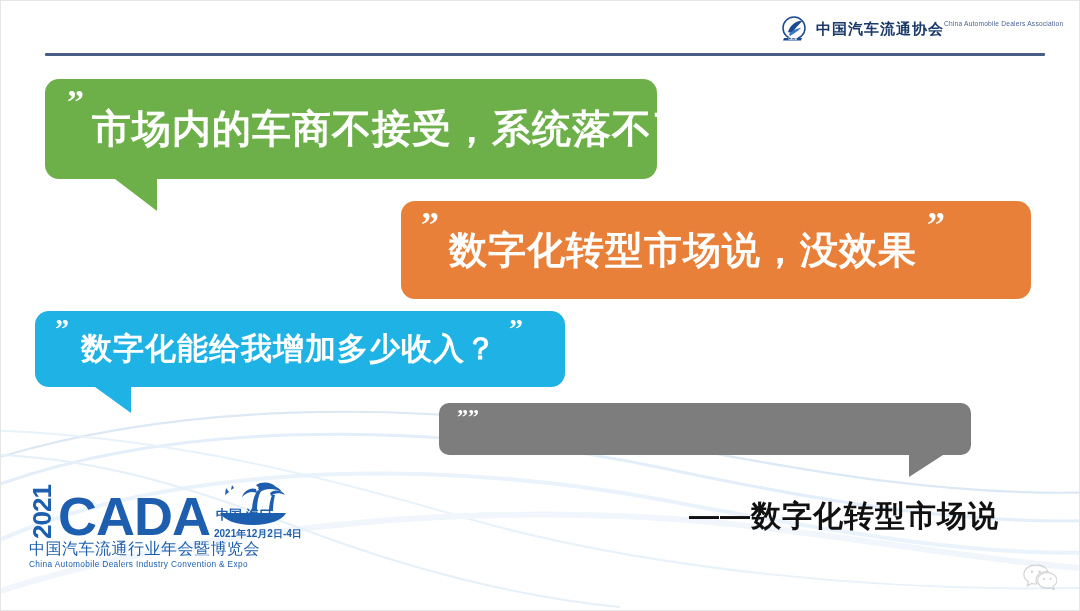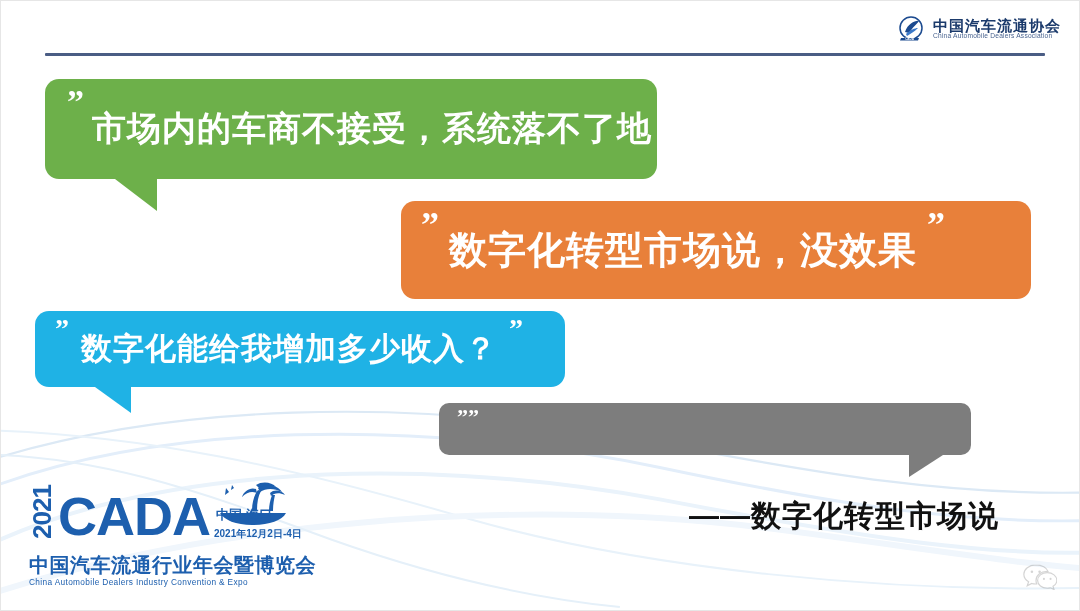--- a/index.html
+++ b/index.html
@@ -37,21 +37,21 @@
     gap: 7px;
     height: 32px;
   }
   .header-logo-mark {
     width: 30px;
     height: 30px;
     flex: none;
   }
   .header-logo-text {
     display: flex;
-    flex-direction: column;
+    flex-direction: row;
     justify-content: center;
     line-height: 1.05;
   }
   .header-logo-cn {
     font-size: 15px;
     font-weight: bold;
     color: #1b3a6b;
     letter-spacing: 1px;
     white-space: nowrap;
   }
@@ -114,21 +114,21 @@
 
   
   #bubble-green {
     left: 44px;
     top: 78px;
     width: 612px;
     height: 100px;
   }
   #bubble-green .body { background: #6DB04A; }
   #bubble-green .content { padding: 0 16px 0 22px; }
-  #bubble-green .text { font-size: 34px; letter-spacing: 1px; margin: 0 8px; }
+  #bubble-green .text { font-size: 39px; letter-spacing: 1px; margin: 0 8px; }
   #bubble-green .qmark { font-size: 34px; margin-top: 6px; }
   #bubble-green .tail {
     left: 52px;
     top: 100px;
     border-left: 18px solid transparent;
     border-right: 42px solid #6DB04A;
     border-bottom: 32px solid transparent;
   }
 
   
@@ -244,26 +244,26 @@
   .cada-date {
     position: absolute;
     left: 2px;
     top: 48px;
     font-size: 10px;
     color: #1d5fae;
     font-weight: bold;
     white-space: nowrap;
   }
   .cada-cn {
-    font-size: 20px;
-    font-weight: bold;
+    font-size: 16px;
+    font-weight: normal;
     color: #1d5fae;
     letter-spacing: 0.5px;
     line-height: 1.1;
-    margin-top: 15px;
+    margin-top: 1px;
     white-space: nowrap;
   }
   .cada-en {
     font-size: 8.3px;
     font-weight: normal;
     color: #1d5fae;
     letter-spacing: 0.35px;
     white-space: nowrap;
     margin-top: 1px;
   }

